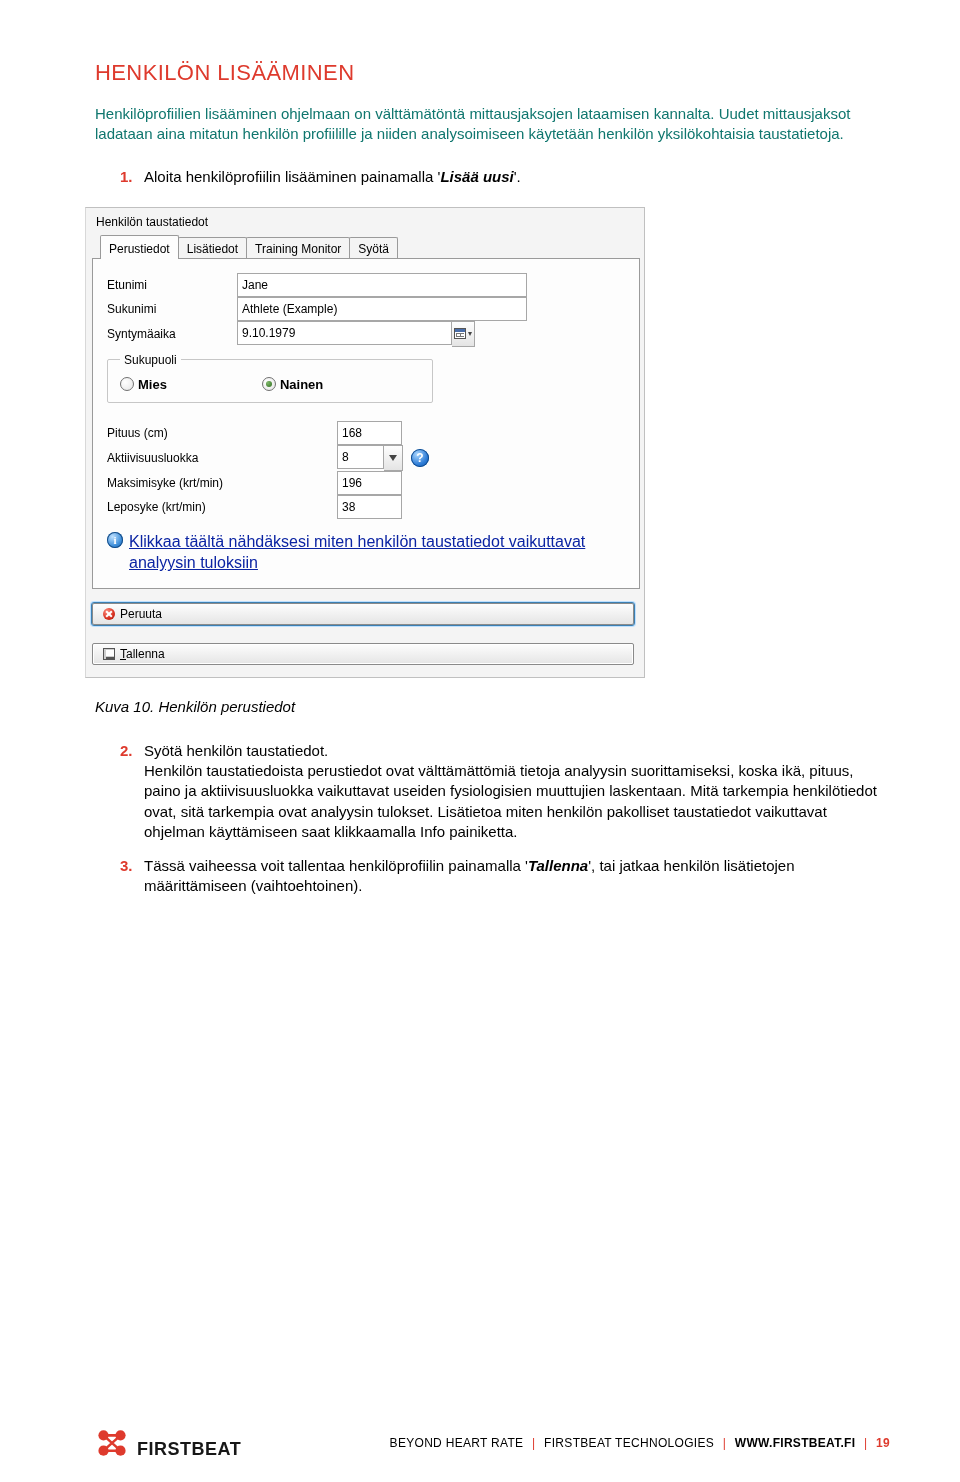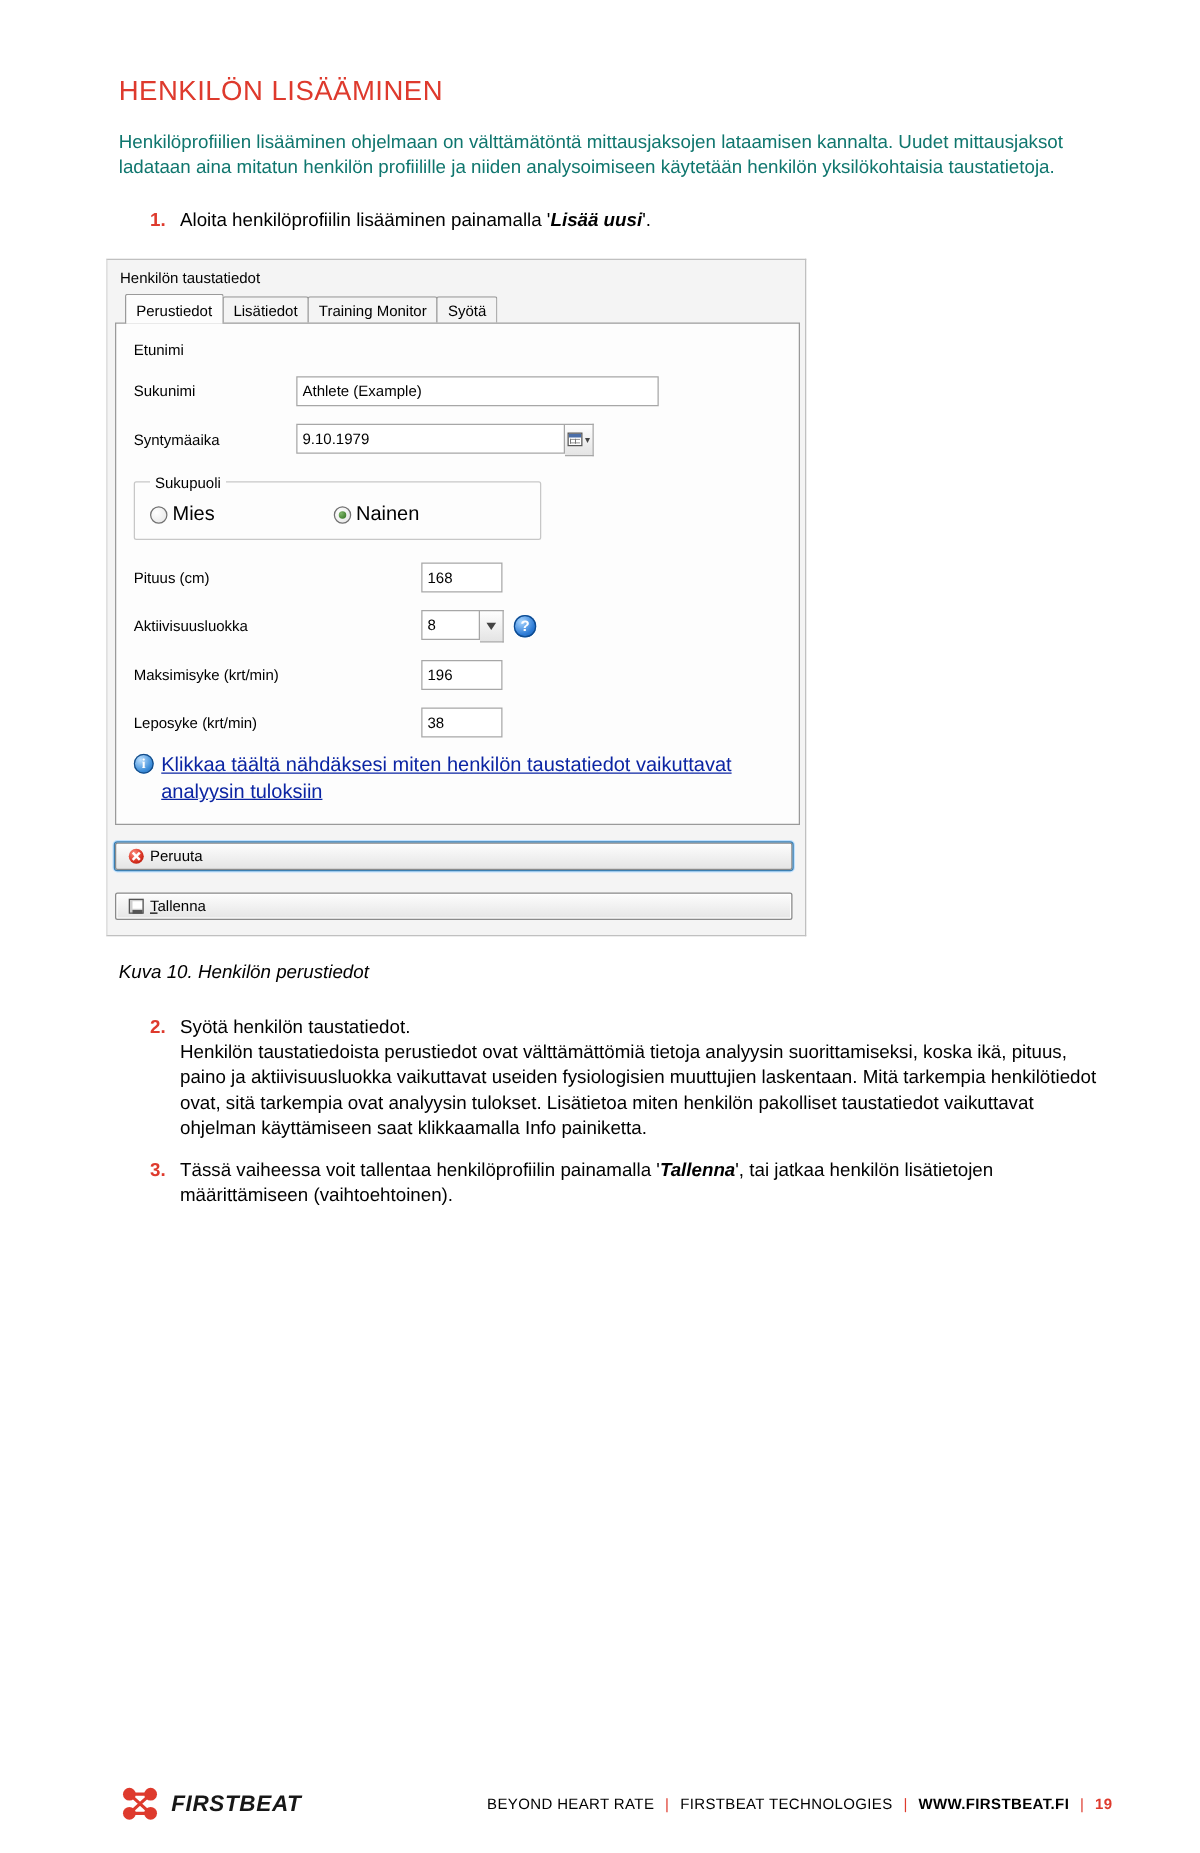--- a/index.html
+++ b/index.html
@@ -97,21 +97,20 @@
     border: 1px solid #9a9a9a;
     background: #fdfdfd;
     margin-top: -1px;
     padding: 14px 14px 14px 14px;
     position: relative;
     z-index: 1;
   }
   .form-row {
     display: flex;
     align-items: center;
-    margin-bottom: 14px;
   }
   .form-label {
     width: 130px;
     font-size: 12px;
   }
   .text-input {
     border: 1px solid #a7a7a7;
     padding: 2px 4px;
     font-size: 12px;
     font-family: inherit;
@@ -162,21 +161,22 @@
   fieldset.gender legend {
     font-size: 12px;
     padding: 0 4px;
   }
   .radio-row {
     display: flex;
     gap: 95px;
   }
   .radio-item {
     display: flex; align-items: center; gap: 4px;
-    font-size: 16px;
+    font-size: 13px;
+    font-weight: bold;
   }
   .radio-dot {
     width: 12px; height: 12px; border: 1px solid #707070; border-radius: 50%;
     background: radial-gradient(circle at 35% 35%, #fff, #e4e4e4);
     display:inline-flex; align-items:center; justify-content:center;
   }
   .radio-dot.checked::after {
     content:""; width:6px; height:6px; border-radius:50%;
     background: radial-gradient(circle at 30% 30%, #7fb76a, #2f6f1e);
   }
@@ -277,21 +277,21 @@
   .footer-text {
     font-size: 12px;
     letter-spacing: 0.3px;
     color: #000;
   }
   .footer-text .sep { color: #de3a2d; margin: 0 5px; }
   .footer-text .wbold { font-weight: bold; }
   .footer-text .pg { color:#de3a2d; font-weight: bold; }
 
   .logo {
-    display:flex; align-items:center; gap:8px;font-style:italic;
+    display:flex; align-items:flex-end; gap:8px;
   }
   .logo-mark {
     width: 34px; height: 34px;
     position: relative;
   }
   .logo-mark svg { width:34px; height:34px; display:block; }
   .logo-word {
     font-size: 18px; font-weight: 900;
     letter-spacing: 0.5px;
     color: #171717;
@@ -321,20 +321,21 @@
         <div class="tab active">Perustiedot</div>
         <div class="tab">Lisätiedot</div>
         <div class="tab">Training Monitor</div>
         <div class="tab">Syötä</div>
       </div>
 
       <div class="tabpanel">
 
         <div class="form-row">
           <div class="form-label">Etunimi</div>
+          <input class="text-input w-wide" value="Jane" style="">
         </div>
 
         <div class="form-row">
           <div class="form-label">Sukunimi</div>
           <input class="text-input w-wide" value="Athlete (Example)" style="">
         </div>
 
         <div class="form-row">
           <div class="form-label">Syntymäaika</div>
           <div class="date-wrap">

